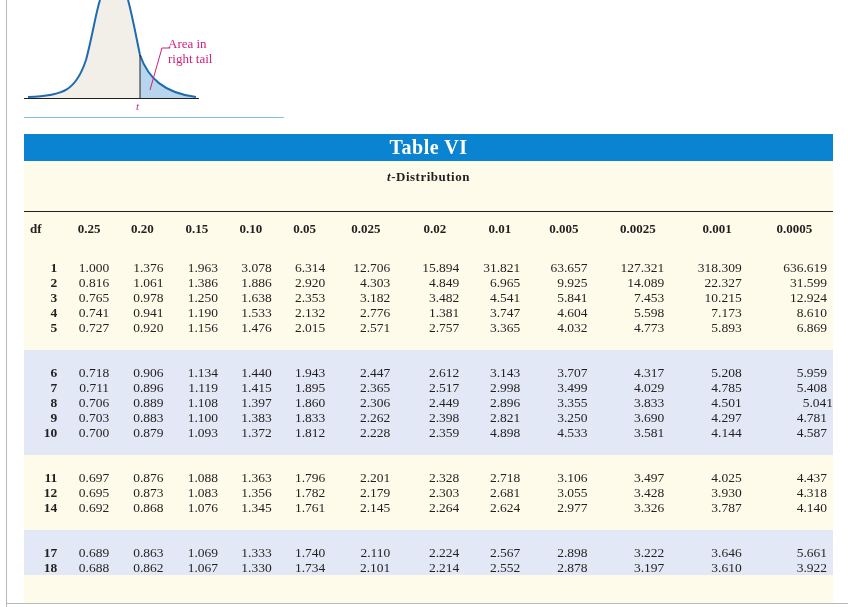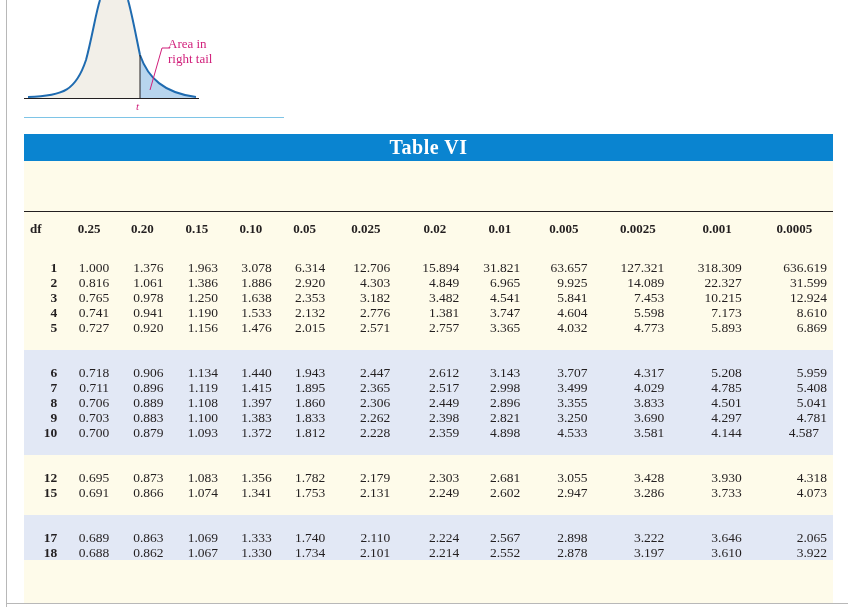--- a/index.html
+++ b/index.html
@@ -53,20 +53,23 @@
 </div>
 <div class="figure-label">
   <div>Area in</div>
   <div>right tail</div>
 </div>
 <div class="t-label">t</div>
 <div class="figure-divider"></div>
 
 <div class="table-panel">
   <div class="title-band">Table VI</div>
+  <div class="subtitle">
+    <span class="t-italic">t</span><span>-Distribution</span>
+  </div>
 
   <div class="rule" style="top:77px"></div>
   <div class="rule" style="top:111px"></div>
 
   <table class="tdist">
     <colgroup>
       <col style="width:42px">
         <col style="width:54px">
         <col style="width:57px">
         <col style="width:57px">
@@ -218,21 +221,21 @@
           <td style="padding-right:6px">0.889</td>
           <td style="padding-right:6px">1.108</td>
           <td style="padding-right:6px">1.397</td>
           <td style="padding-right:6px">1.860</td>
           <td style="padding-right:10px">2.306</td>
           <td style="padding-right:10px">2.449</td>
           <td style="padding-right:10px">2.896</td>
           <td style="padding-right:10px">3.355</td>
           <td style="padding-right:14px">3.833</td>
           <td style="padding-right:14px">4.501</td>
-          <td style="padding-right:6px">5.041</td>
+          <td style="">5.041</td>
         </tr>
         <tr class="blue">
           <td class="df">9</td>
           <td style="padding-right:6px">0.703</td>
           <td style="padding-right:6px">0.883</td>
           <td style="padding-right:6px">1.100</td>
           <td style="padding-right:6px">1.383</td>
           <td style="padding-right:6px">1.833</td>
           <td style="padding-right:10px">2.262</td>
           <td style="padding-right:10px">2.398</td>
@@ -248,78 +251,93 @@
           <td style="padding-right:6px">0.879</td>
           <td style="padding-right:6px">1.093</td>
           <td style="padding-right:6px">1.372</td>
           <td style="padding-right:6px">1.812</td>
           <td style="padding-right:10px">2.228</td>
           <td style="padding-right:10px">2.359</td>
           <td style="padding-right:10px">4.898</td>
           <td style="padding-right:10px">4.533</td>
           <td style="padding-right:14px">3.581</td>
           <td style="padding-right:14px">4.144</td>
-          <td style="padding-right:14px">4.587</td>
+          <td style="padding-right:6px">4.587</td>
         </tr>
         <tr class="gapb">
           <td colspan="13"></td>
         </tr>
         <tr class="gap">
           <td colspan="13"></td>
+        </tr>
+        <tr class="cream">
+          <td class="df">11</td>
+          <td style="padding-right:6px">0.697</td>
+          <td style="padding-right:6px">0.876</td>
+          <td style="padding-right:6px">1.088</td>
+          <td style="padding-right:6px">1.363</td>
+          <td style="padding-right:6px">1.796</td>
+          <td style="padding-right:10px">2.201</td>
+          <td style="padding-right:10px">2.328</td>
+          <td style="padding-right:10px">2.718</td>
+          <td style="padding-right:10px">3.106</td>
+          <td style="padding-right:14px">3.497</td>
+          <td style="padding-right:14px">4.025</td>
+          <td style="padding-right:6px">4.437</td>
         </tr>
         <tr class="cream">
           <td class="df">12</td>
           <td style="padding-right:6px">0.695</td>
           <td style="padding-right:6px">0.873</td>
           <td style="padding-right:6px">1.083</td>
           <td style="padding-right:6px">1.356</td>
           <td style="padding-right:6px">1.782</td>
           <td style="padding-right:10px">2.179</td>
           <td style="padding-right:10px">2.303</td>
           <td style="padding-right:10px">2.681</td>
           <td style="padding-right:10px">3.055</td>
           <td style="padding-right:14px">3.428</td>
           <td style="padding-right:14px">3.930</td>
           <td style="padding-right:6px">4.318</td>
         </tr>
         <tr class="cream">
-          <td class="df">15</td>
-          <td style="padding-right:6px">0.691</td>
-          <td style="padding-right:6px">0.866</td>
-          <td style="padding-right:6px">1.074</td>
-          <td style="padding-right:6px">1.341</td>
-          <td style="padding-right:6px">1.753</td>
-          <td style="padding-right:10px">2.131</td>
-          <td style="padding-right:10px">2.249</td>
-          <td style="padding-right:10px">2.602</td>
-          <td style="padding-right:10px">2.947</td>
-          <td style="padding-right:14px">3.286</td>
-          <td style="padding-right:14px">3.733</td>
-          <td style="padding-right:6px">4.073</td>
+          <td class="df">14</td>
+          <td style="padding-right:6px">0.692</td>
+          <td style="padding-right:6px">0.868</td>
+          <td style="padding-right:6px">1.076</td>
+          <td style="padding-right:6px">1.345</td>
+          <td style="padding-right:6px">1.761</td>
+          <td style="padding-right:10px">2.145</td>
+          <td style="padding-right:10px">2.264</td>
+          <td style="padding-right:10px">2.624</td>
+          <td style="padding-right:10px">2.977</td>
+          <td style="padding-right:14px">3.326</td>
+          <td style="padding-right:14px">3.787</td>
+          <td style="padding-right:6px">4.140</td>
         </tr>
         <tr class="gap">
           <td colspan="13"></td>
         </tr>
         <tr class="gapb">
           <td colspan="13"></td>
         </tr>
         <tr class="blue">
           <td class="df">17</td>
           <td style="padding-right:6px">0.689</td>
           <td style="padding-right:6px">0.863</td>
           <td style="padding-right:6px">1.069</td>
           <td style="padding-right:6px">1.333</td>
           <td style="padding-right:6px">1.740</td>
           <td style="padding-right:10px">2.110</td>
           <td style="padding-right:10px">2.224</td>
           <td style="padding-right:10px">2.567</td>
           <td style="padding-right:10px">2.898</td>
           <td style="padding-right:14px">3.222</td>
           <td style="padding-right:14px">3.646</td>
-          <td style="padding-right:6px">2.065</td>
+          <td style="padding-right:6px">5.661</td>
         </tr>
         <tr class="blue">
           <td class="df">18</td>
           <td style="padding-right:6px">0.688</td>
           <td style="padding-right:6px">0.862</td>
           <td style="padding-right:6px">1.067</td>
           <td style="padding-right:6px">1.330</td>
           <td style="padding-right:6px">1.734</td>
           <td style="padding-right:10px">2.101</td>
           <td style="padding-right:10px">2.214</td>

